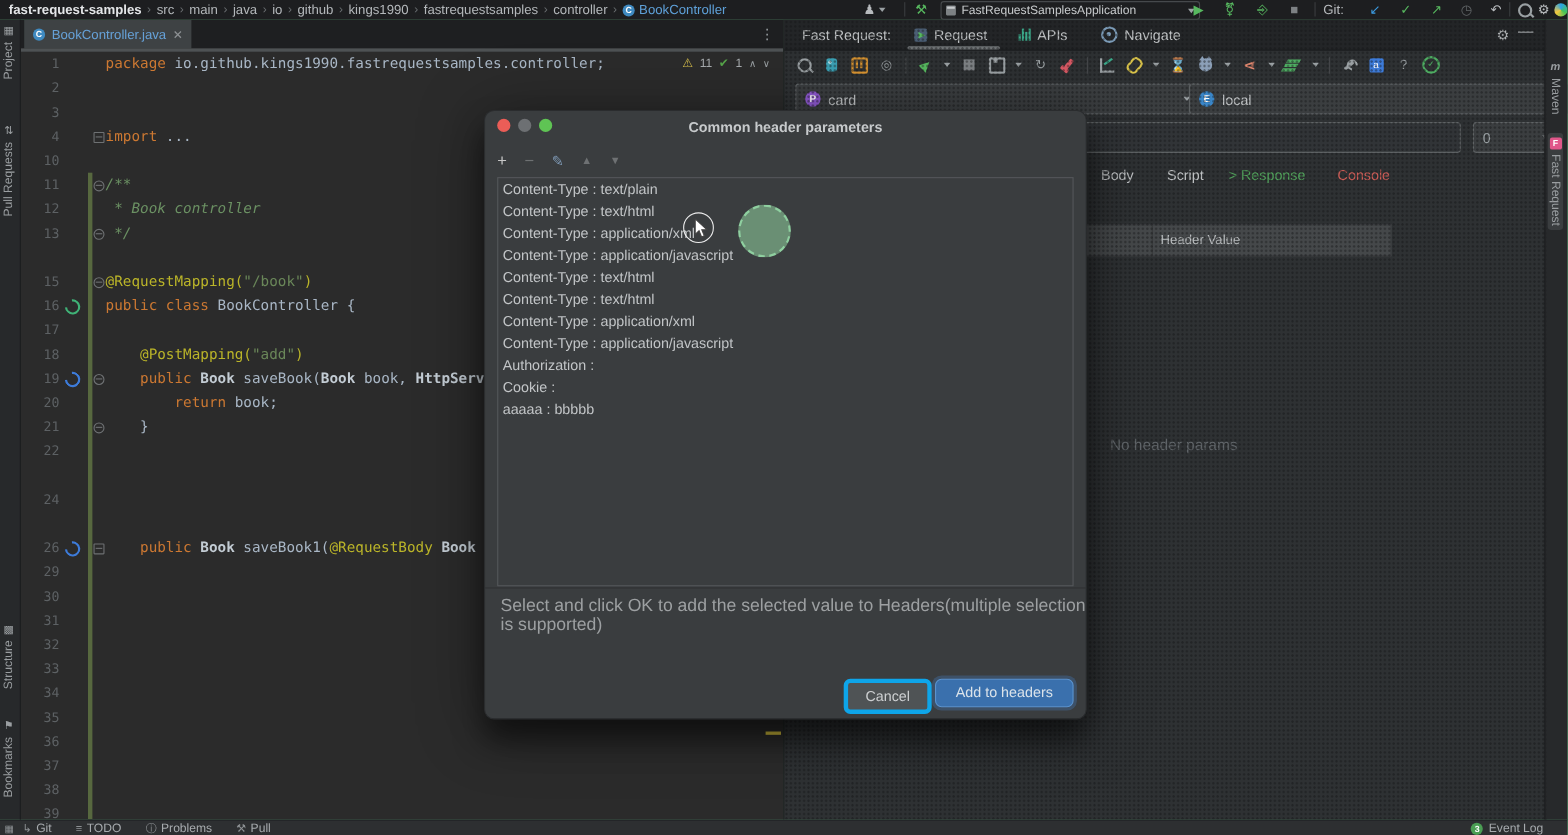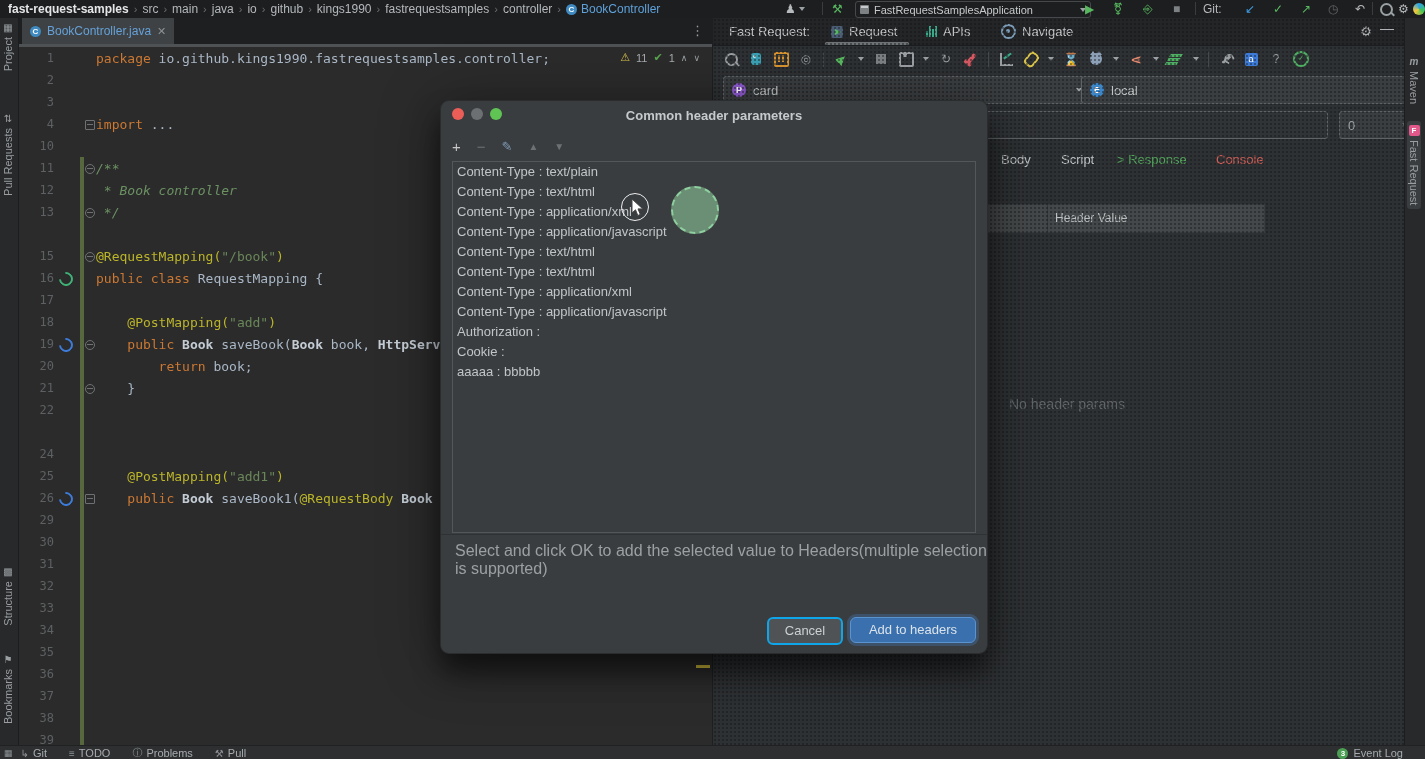--- a/index.html
+++ b/index.html
@@ -138,21 +138,21 @@
              font-weight:bold;color:#c7cacc;font-size:13px;}
   .tl{position:absolute;top:108px;width:12px;height:12px;border-radius:50%;z-index:11;}
   #dlg-toolbar{position:absolute;left:11px;top:34px;display:flex;align-items:center;gap:16px;height:22px;}
   .dti{font-size:13px;}
   #dlg-list{position:absolute;left:11px;top:60px;width:522px;height:370px;border:1px solid #54575a;background:#3a3d3f;
             overflow:hidden;}
   .ditem{height:20px;line-height:20px;padding-left:4px;white-space:pre;}
   #dlg-sepline{position:absolute;left:0;top:433px;width:100%;height:1px;background:#2f3133;}
   #dlg-hint{position:absolute;left:14px;top:441px;font-size:16px;color:#9da0a2;}
   .btn{position:absolute;top:516px;height:24px;border-radius:6px;font-size:13px;text-align:center;line-height:24px;}
-  #btn-cancel{left:326px;width:72px;background:#4f5355;border:2px solid #0ea5e9;color:#ced0d2;}
+  #btn-cancel{left:326px;width:72px;background:#4f5355;border:4px solid #0ea5e9;color:#ced0d2;}
   #btn-ok{left:409px;width:124px;background:#3a70ad;border:1px solid #5b93ce;color:#dbe3ea;
           box-shadow:0 0 0 3px rgba(70,120,180,.35);}
 
   
   #click-circle{left:671px;top:186px;width:44px;height:44px;border-radius:50%;background:rgba(109,148,119,.95);
                 border:2px dashed #8fd0a0;z-index:20;}
   #cursor-ring{left:621px;top:193px;width:26px;height:26px;border-radius:50%;border:1.5px solid rgba(255,255,255,.9);z-index:21;}
   #cursor{left:631px;top:198px;z-index:22;}
   #yellow-dash{left:696px;top:665px;width:14px;height:3px;background:#d6c23e;z-index:4;}
 
@@ -308,21 +308,21 @@
           <span class="code"><span class="cm"> */</span></span>
         </div>
         <div class="cl" style="top: 198px;">
           <span class="ln">15</span>
           <span class="fold dot"></span>
           <span class="code"><span class="an">@RequestMapping(</span><span class="st">"/book"</span><span class="an">)</span></span>
         </div>
         <div class="cl" style="top: 220px;">
           <span class="ln">16</span>
           <span class="api green"></span>
-          <span class="code"><span class="kw">public class </span><span class="pl">RequestMapping {</span></span>
+          <span class="code"><span class="kw">public class </span><span class="pl">BookController {</span></span>
         </div>
         <div class="cl" style="top: 242px;">
           <span class="ln">17</span>
         </div>
         <div class="cl" style="top: 264px;">
           <span class="ln">18</span>
           <span class="code"><span class="an">    @PostMapping(</span><span class="st">"add"</span><span class="an">)</span></span>
         </div>
         <div class="cl" style="top: 286px;">
           <span class="ln">19</span>
@@ -337,24 +337,20 @@
         <div class="cl" style="top: 330px;">
           <span class="ln">21</span>
           <span class="fold dot"></span>
           <span class="code"><span class="pl">    }</span></span>
         </div>
         <div class="cl" style="top: 352px;">
           <span class="ln">22</span>
         </div>
         <div class="cl" style="top: 396px;">
           <span class="ln">24</span>
-        </div>
-        <div class="cl" style="top: 418px;">
-          <span class="ln">25</span>
-          <span class="code"><span class="an">    @PostMapping(</span><span class="st">"add1"</span><span class="an">)</span></span>
         </div>
         <div class="cl" style="top: 440px;">
           <span class="ln">26</span>
           <span class="api blue"></span>
           <span class="fold box"></span>
           <span class="code"><span class="kw">    public </span><span class="ty">Book</span><span class="pl"> saveBook1(</span><span class="an">@RequestBody</span><span class="pl"> </span><span class="ty">Book</span><span class="pl"> b</span></span>
         </div>
         <div class="cl" style="top: 462px;">
           <span class="ln">29</span>
         </div>

